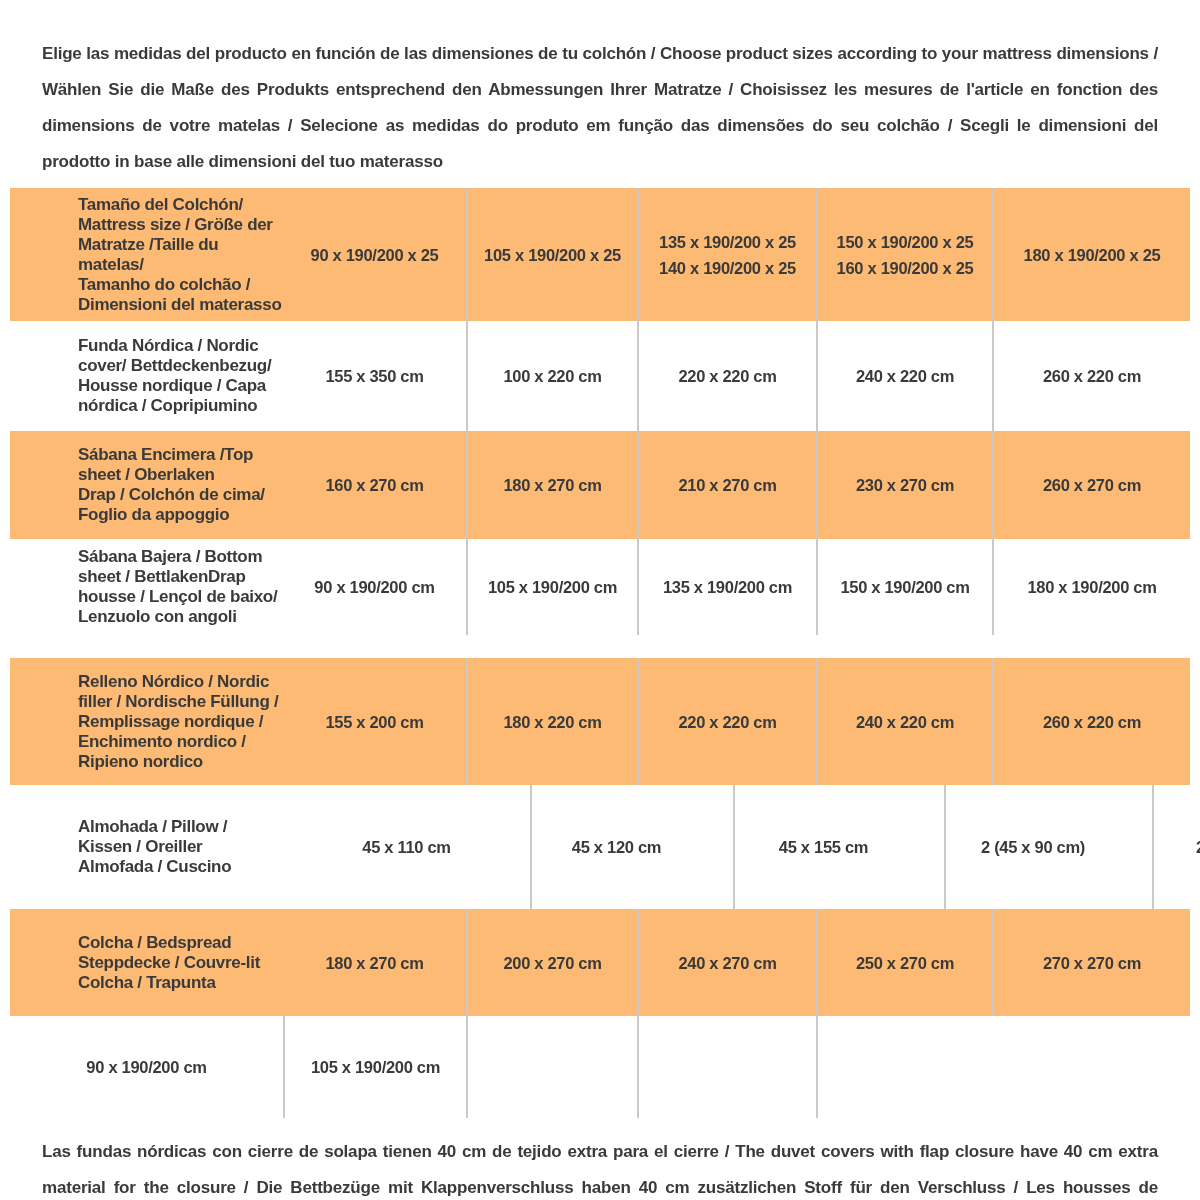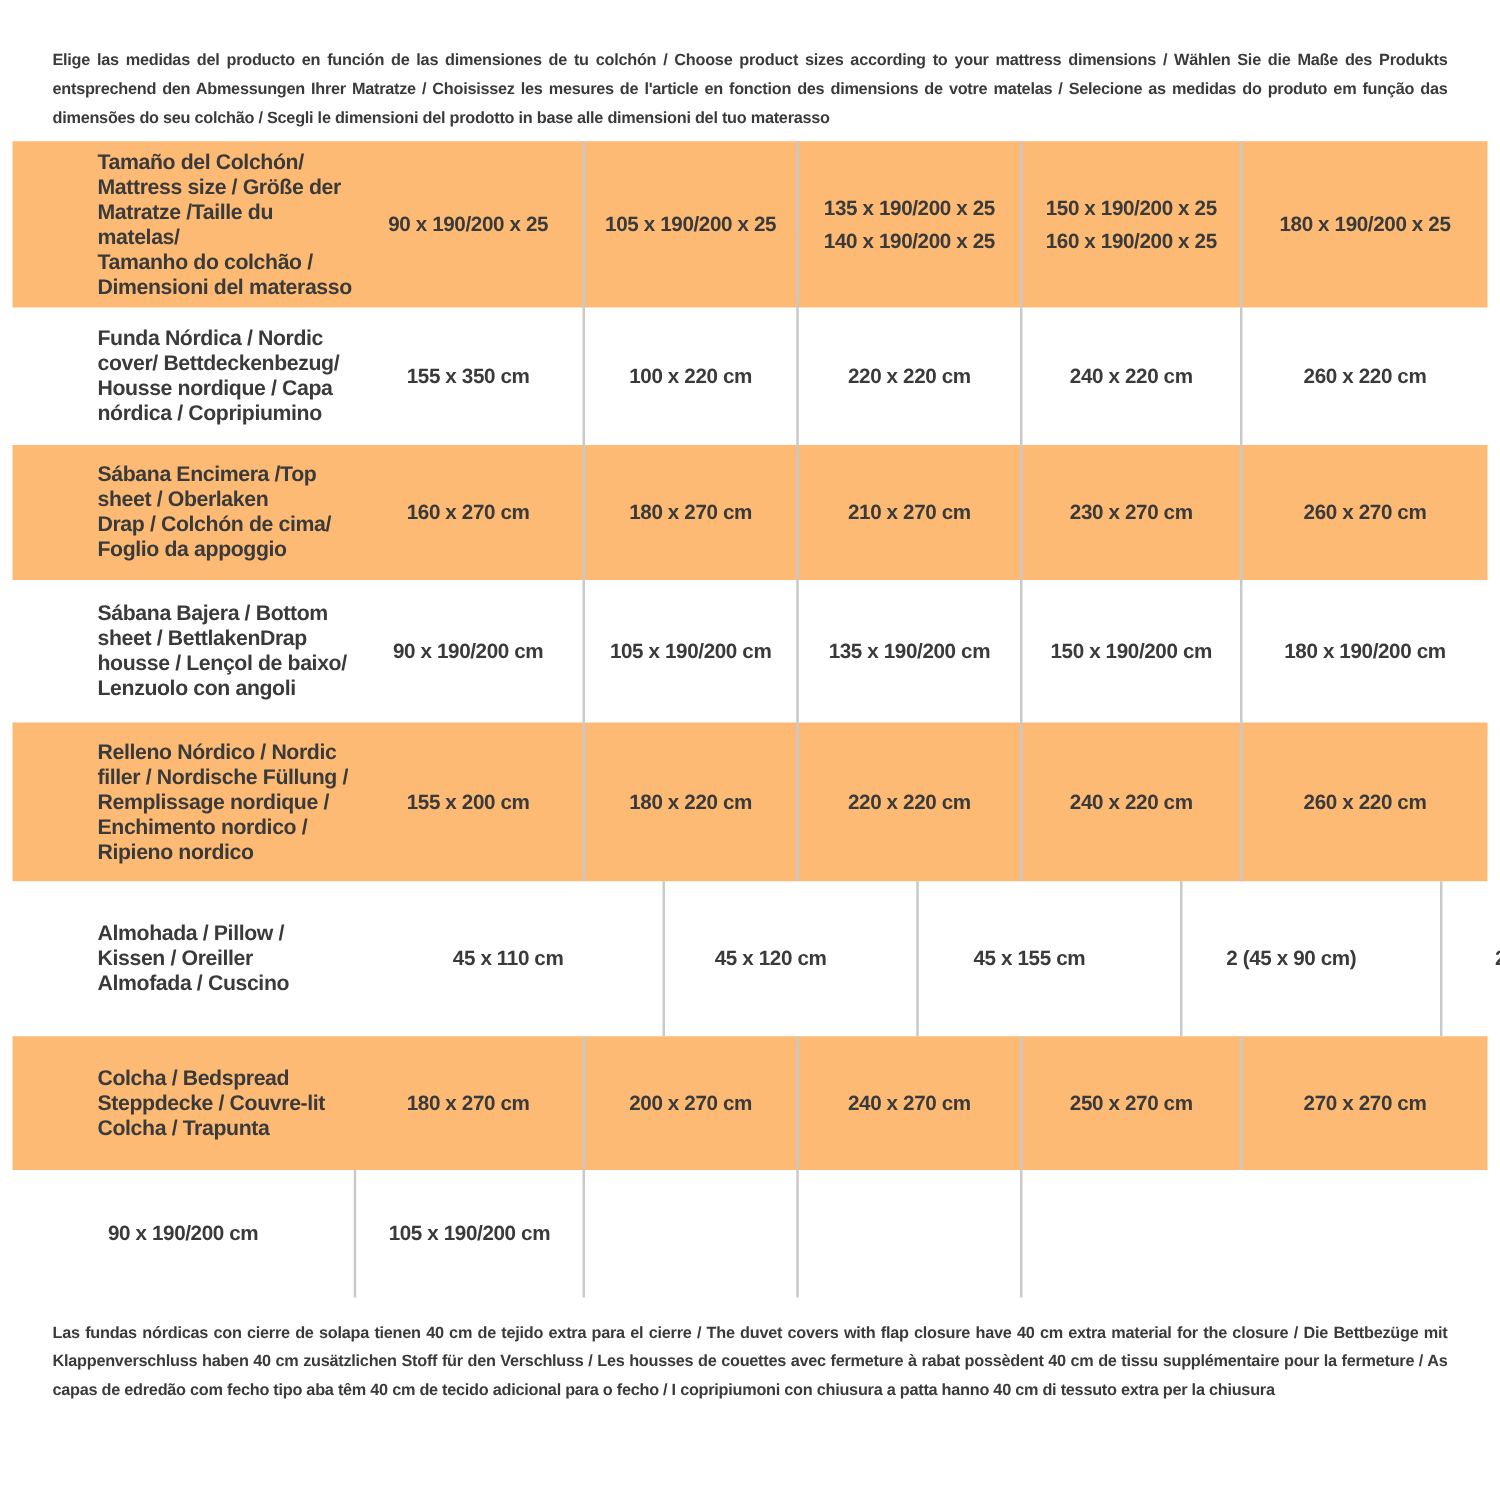--- a/index.html
+++ b/index.html
@@ -5,38 +5,38 @@
   * { box-sizing: border-box; margin: 0; padding: 0; }
   html, body { width: 1200px; height: 1200px; background: #ffffff; overflow: hidden; }
   body {
     font-family: "Liberation Sans", sans-serif;
     font-weight: 700;
     color: #3a3a3a;
     -webkit-font-smoothing: antialiased;
   }
   .para {
     text-align: justify;
-    font-size: 13px;
-    line-height: 23px;
+    font-size: 17px;
+    line-height: 36px;
     letter-spacing: -0.2px;
   }
   .intro  { margin: 36px 42px 0 42px; }
   .footer { margin: 16px 42px 0 42px; }
 
   .size-table { margin: 8px 10px 0 10px; width: 1180px; }
   .row {
     display: grid;
     grid-template-columns: 273px 183px 171px 179px 176px 198px;
   }
   .row.shade { background: #fdba74; }
   .row.r1 { height: 133px; }
   .row.r2 { height: 110px; }
   .row.r3 { height: 108px; }
-  .row.r4 { height: 114px; }
-  .row.r5 { height: 127px; }
+  .row.r4 { height: 96px; }
+  .row.r5 { height: 127px; margin-top: 23px; }
   .row.r6 { height: 124px; gap: 32px; }
   .row.r7 { height: 107px; }
   .row.r8 { height: 102px; }
 
   .cell {
     display: flex;
     align-items: center;
     justify-content: center;
     text-align: center;
     font-size: 16.5px;

